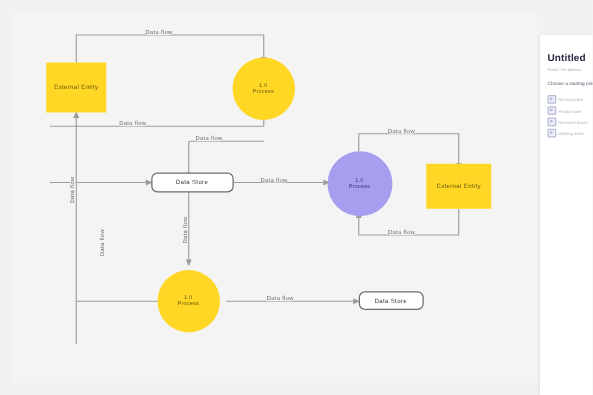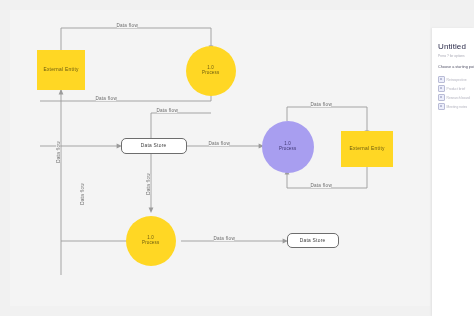--- a/index.html
+++ b/index.html
@@ -71,21 +71,21 @@
 
   
   .panel{
     position:absolute;left:432px;top:28px;width:42px;height:288px;
     background:#ffffff;
     box-shadow:-1px 0 2px rgba(0,0,0,.06);
     overflow:hidden;
   }
   .panel-title{
     position:absolute;left:6px;top:14px;
-    font-size:8px;color:#2b2b4a;font-weight:normal;letter-spacing:.1px;
+    font-size:8px;color:#2b2b4a;font-weight:bold;letter-spacing:.1px;
     white-space:nowrap;
   }
   .panel-hint{
     position:absolute;left:6px;top:26px;
     font-size:3.2px;color:#a8a8b4;white-space:nowrap;
   }
   .panel-sub{
     position:absolute;left:6px;top:37px;
     font-size:3.8px;color:#55556a;white-space:nowrap;
   }

